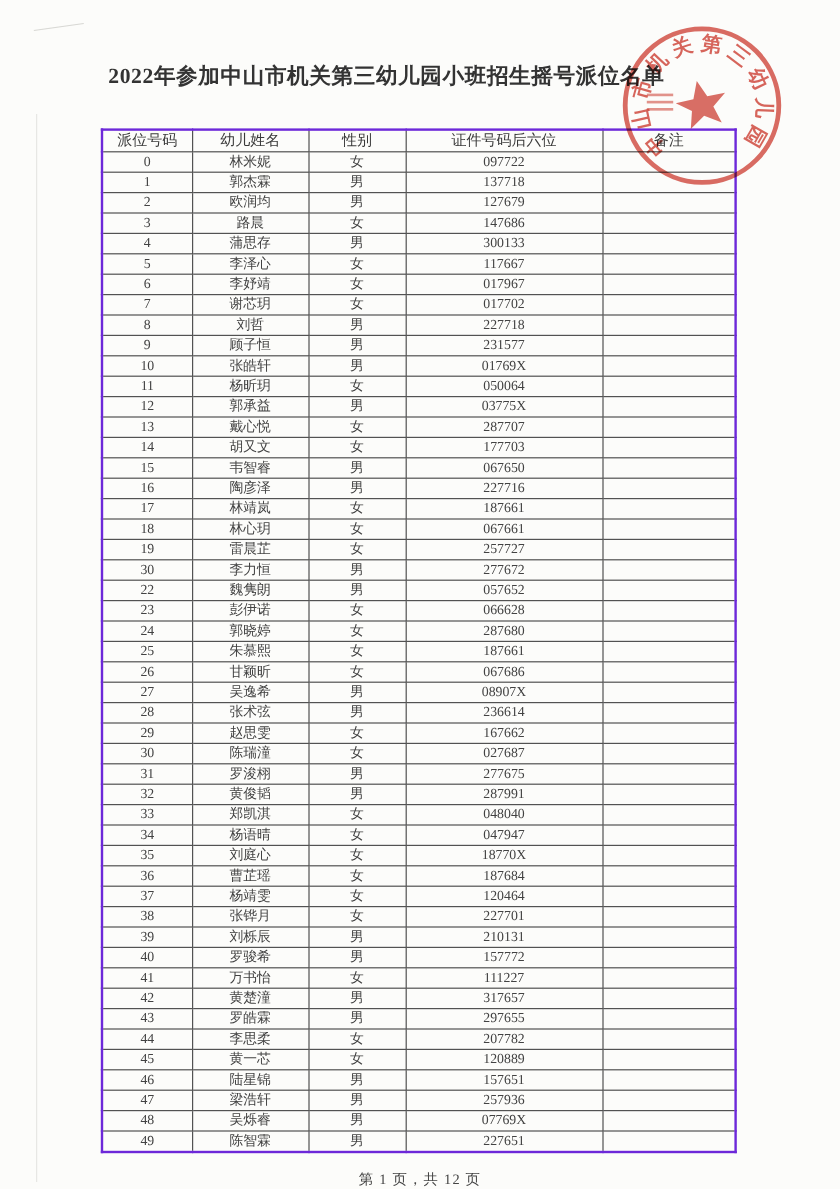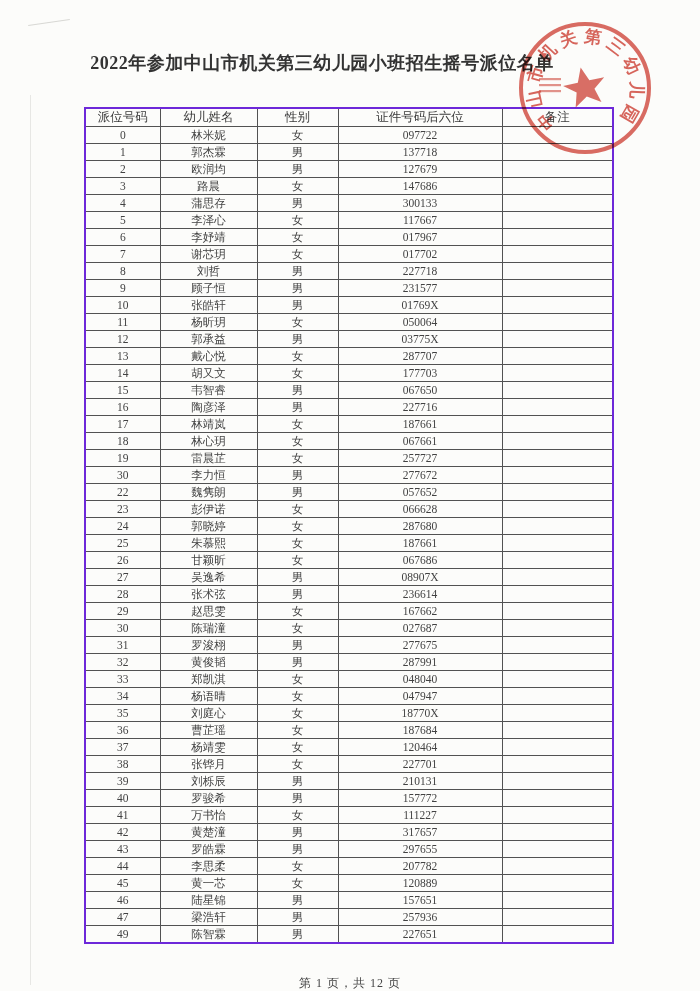--- a/index.html
+++ b/index.html
@@ -390,20 +390,27 @@
           <td>陆星锦</td>
           <td>男</td>
           <td>157651</td>
           <td></td>
         </tr>
         <tr>
           <td>47</td>
           <td>梁浩轩</td>
           <td>男</td>
           <td>257936</td>
+          <td></td>
+        </tr>
+        <tr>
+          <td>48</td>
+          <td>吴烁睿</td>
+          <td>男</td>
+          <td>07769X</td>
           <td></td>
         </tr>
         <tr>
           <td>49</td>
           <td>陈智霖</td>
           <td>男</td>
           <td>227651</td>
           <td></td>
         </tr>
       </tbody>

